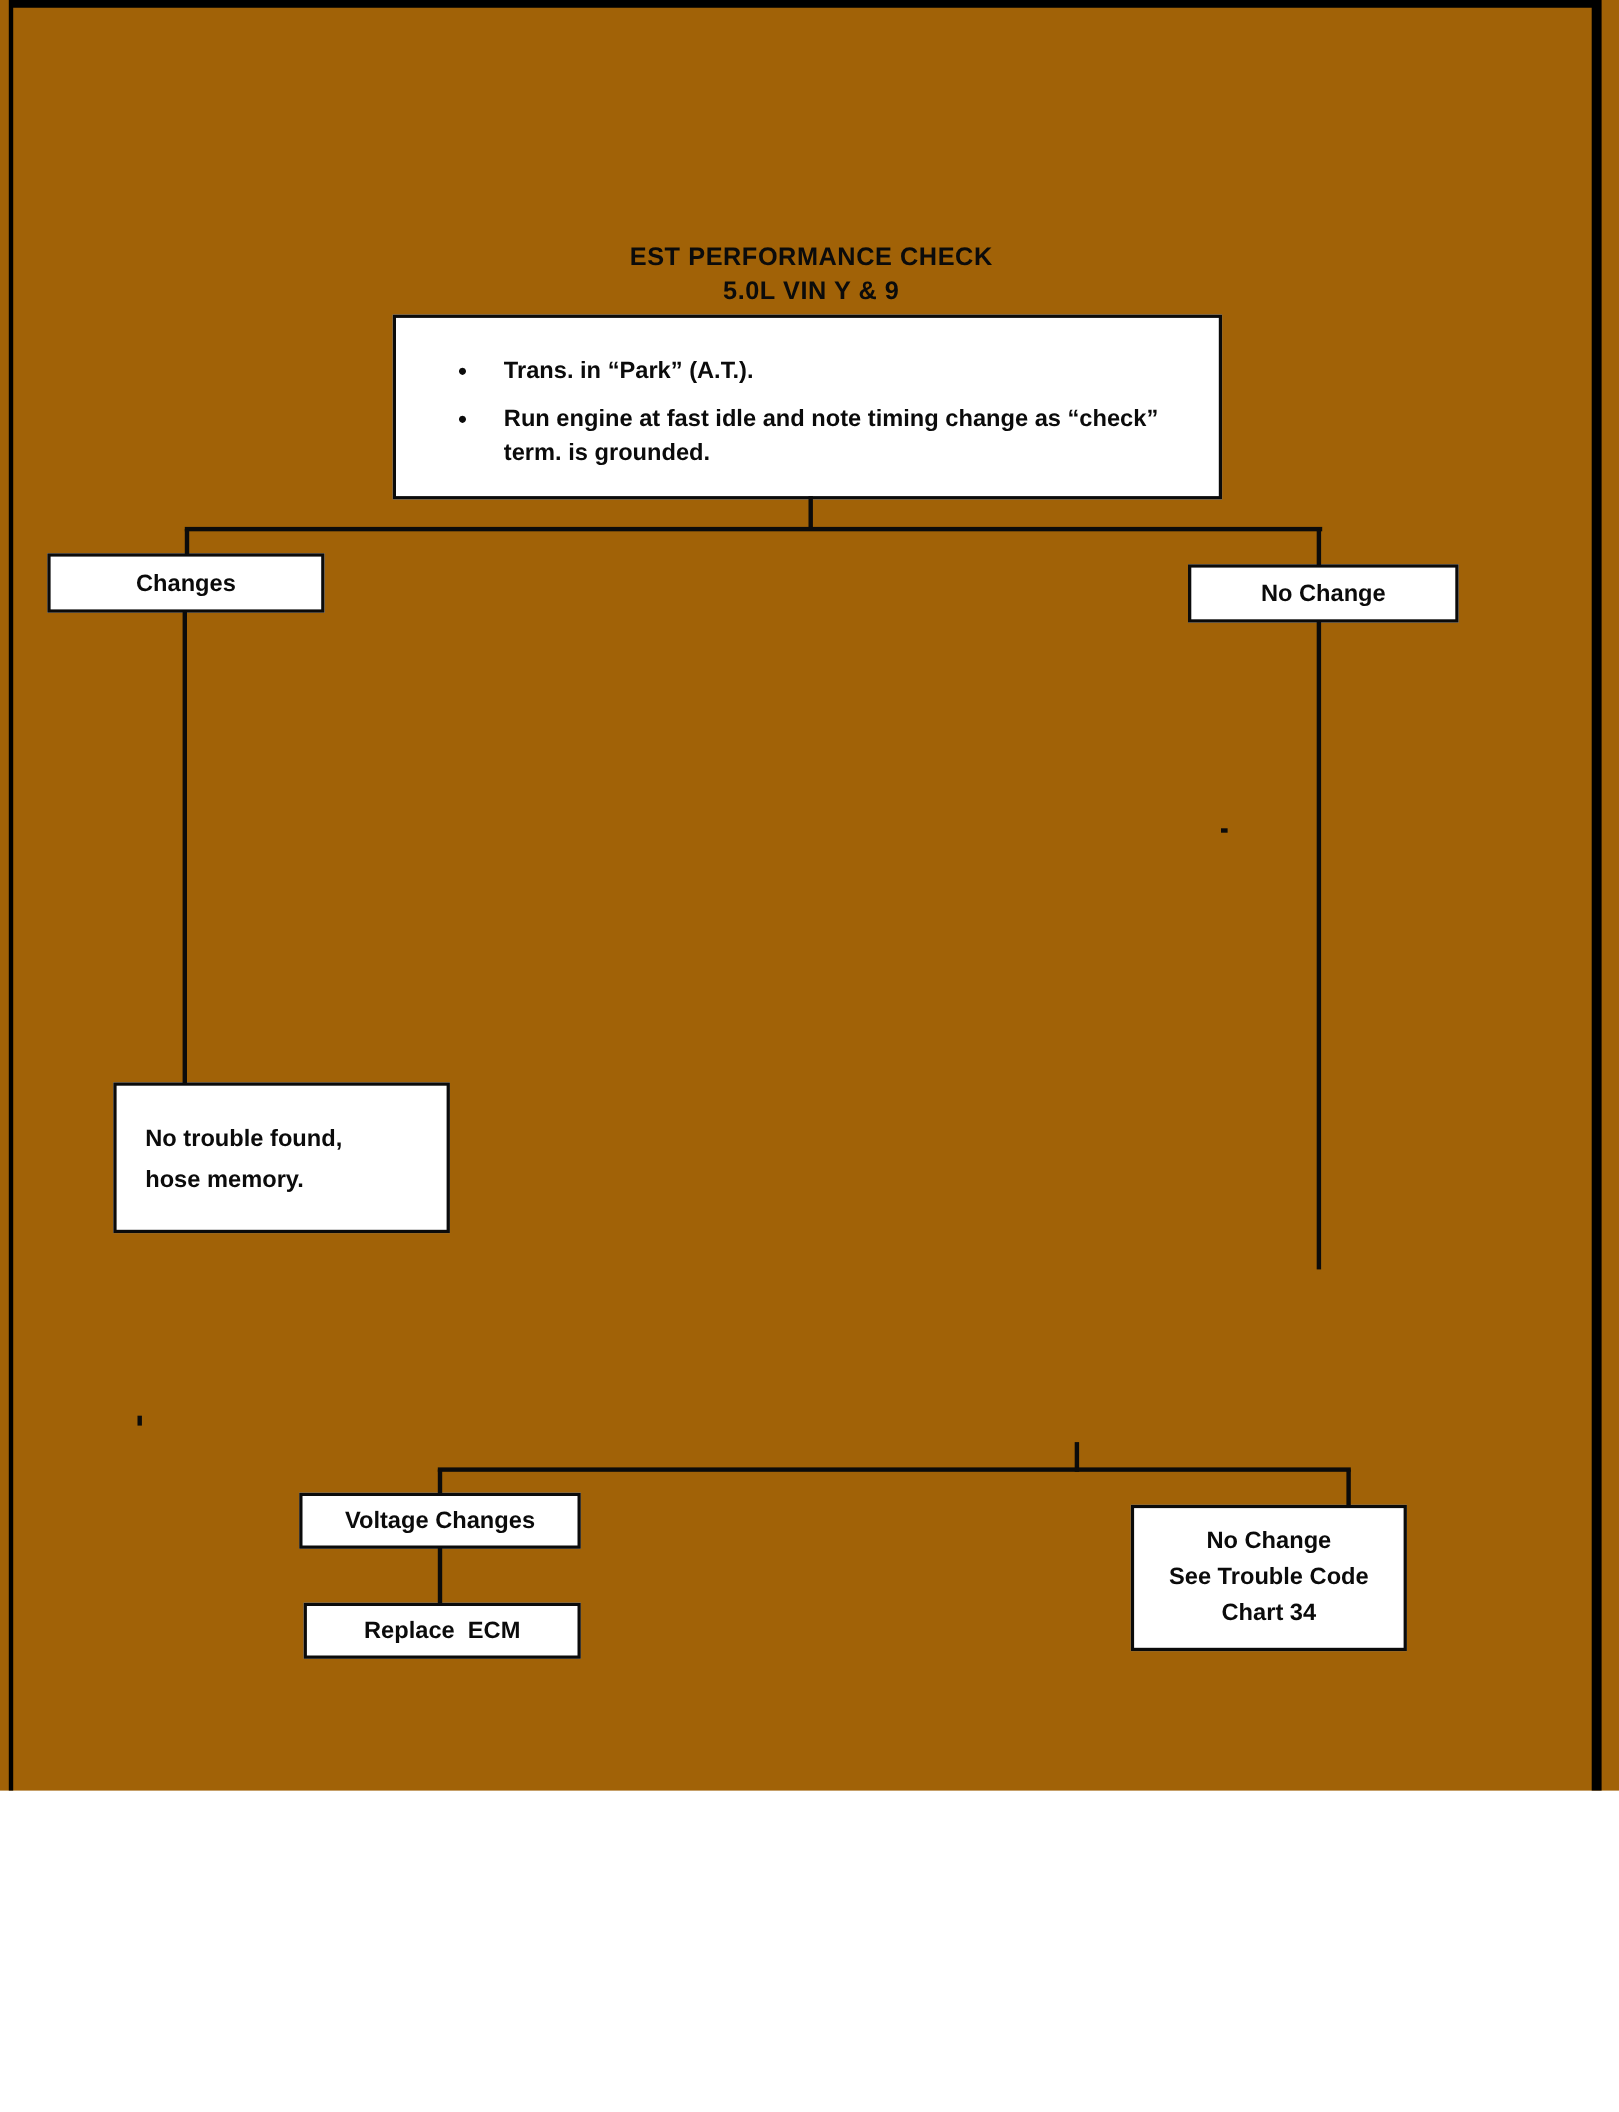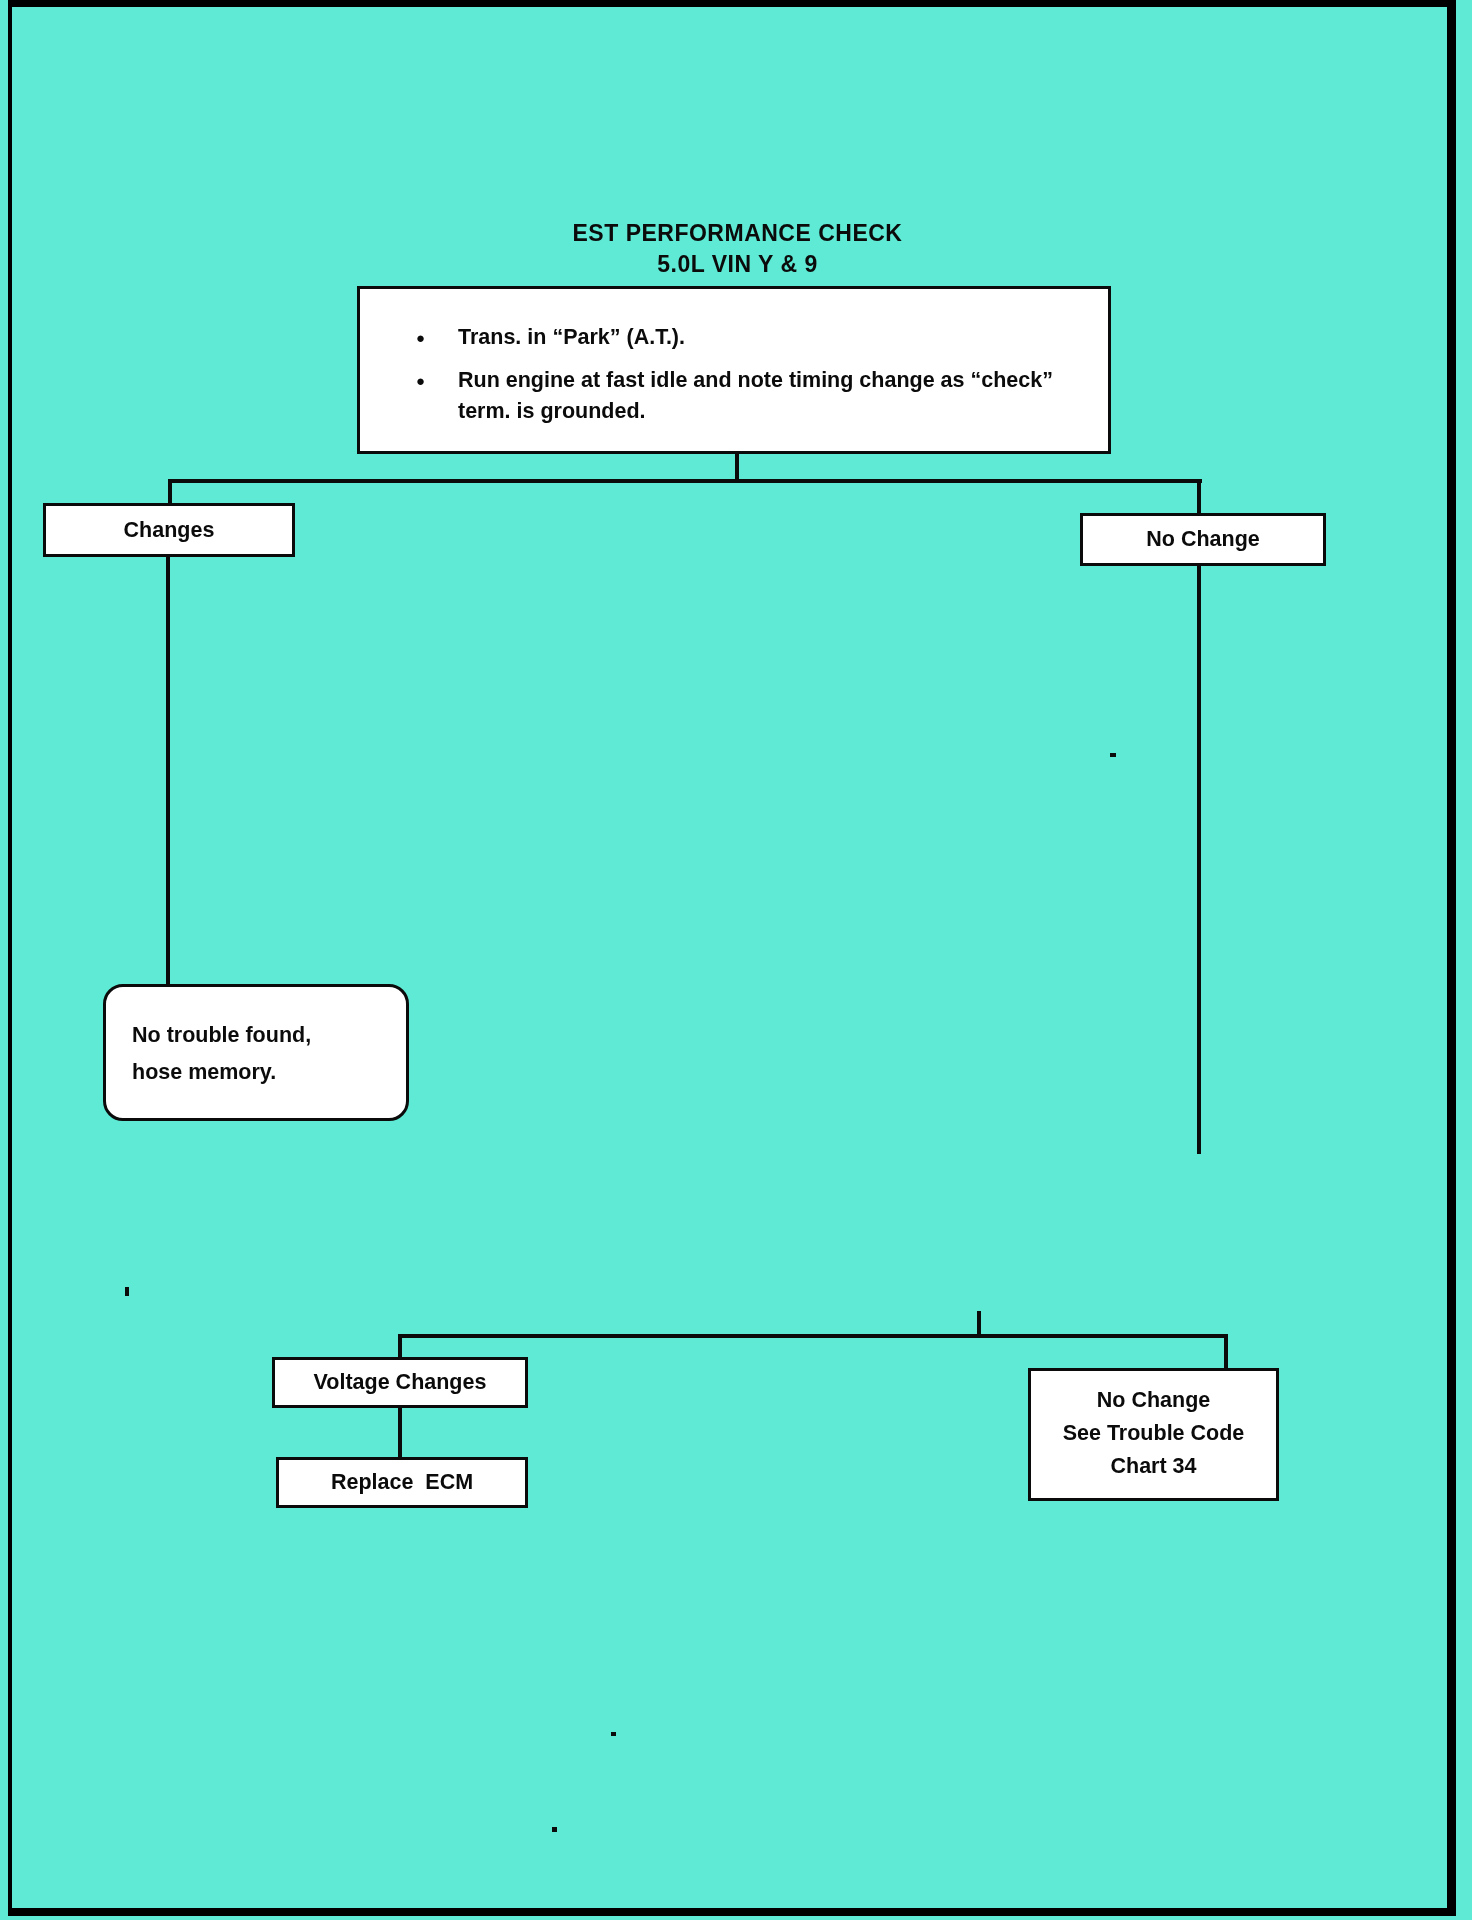--- a/index.html
+++ b/index.html
@@ -1,20 +1,20 @@
 <!DOCTYPE html>
 <html><head>
 <meta charset="utf-8">
 <style>
   html, body { margin: 0; padding: 0; background: #ffffff; }
   .page {
     position: relative;
     width: 1472px;
-    height: 1920px;
-    background: #5eead4;
+    height: 1628px;
+    background: #a16207;
     overflow: hidden;
     font-family: "Liberation Sans", sans-serif;
     color: #0b0b0b;
     font-weight: 700;
   }
   
   .frame {
     position: absolute;
     left: 8px; top: 0;
     width: 1448px; height: 1916px;
@@ -52,21 +52,21 @@
   .pre { white-space: pre; text-align: right; }
 
   #box-instructions { left: 357px; top: 286px; width: 754px; height: 168px;
     padding: 33px 28px 0 56px; }
   .bullet-item { display: flex; line-height: 31px; margin-bottom: 12px; }
   .bullet-glyph { width: 42px; flex: 0 0 42px; font-size: 15px; line-height: 31px; }
 
   #box-changes   { left: 43px;   top: 503px; width: 252px; height: 54px; }
   #box-nochange  { left: 1080px; top: 513px; width: 246px; height: 53px; }
   #box-notrouble { left: 103px;  top: 984px; width: 306px; height: 137px;
-    padding: 30px 0 16px 26px; line-height: 37px; border-radius: 20px; }
+    padding: 30px 0 16px 26px; line-height: 37px; }
   #box-map       { left: 648px;  top: 1152px; width: 658px; height: 161px;
     padding: 36px 24px 0 34px; line-height: 32.5px; }
   #box-voltage   { left: 272px;  top: 1357px; width: 256px; height: 51px; justify-content: center; }
   #box-replace   { left: 276px;  top: 1457px; width: 252px; height: 51px; }
   #box-chart34   { left: 1028px; top: 1368px; width: 251px; height: 133px;
     padding-top: 13px; line-height: 33px; text-align: center; }
 
   .cline { position: absolute; background: #0b0b0b; }
   #c-stub-top      { left: 735px;  top: 451px;  width: 4px;    height: 31px; }
   #c-branch-1      { left: 168px;  top: 479px;  width: 1034px; height: 4px; }

